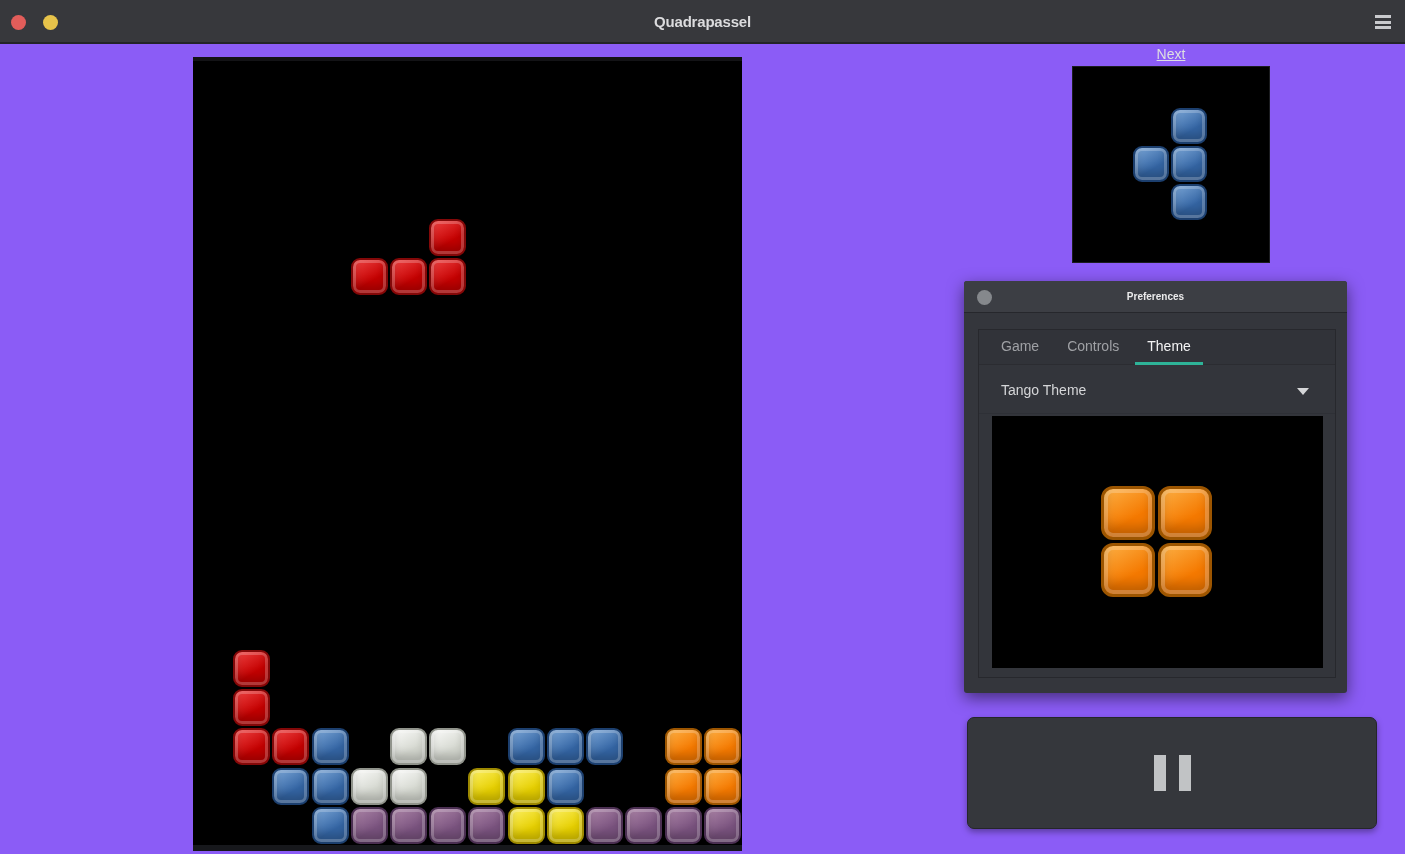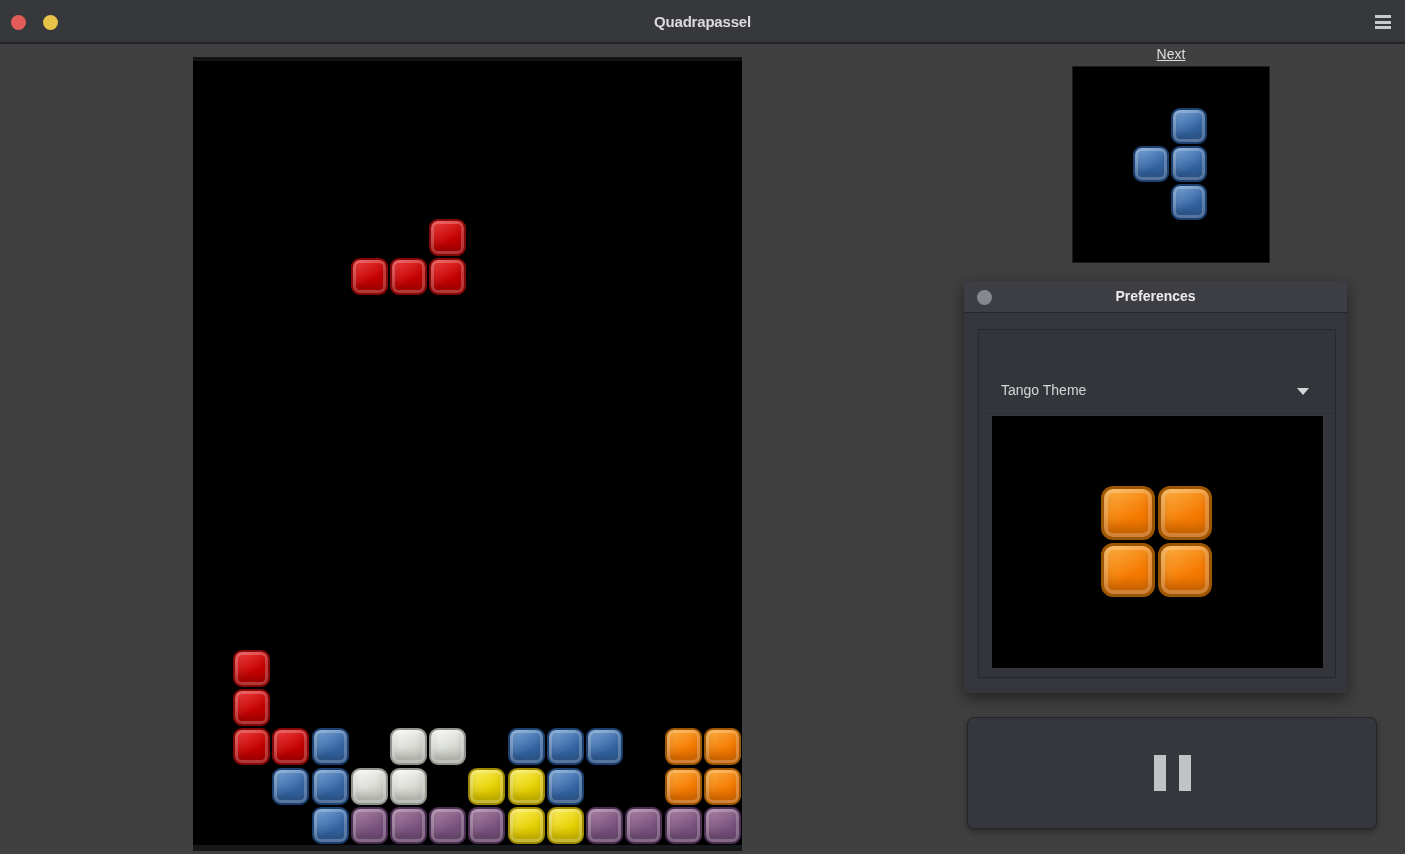--- a/index.html
+++ b/index.html
@@ -1,18 +1,18 @@
 <!DOCTYPE html>
 <html style="--accent: #2eb398;"><head>
 <meta charset="utf-8">
 <style>
   * { margin:0; padding:0; box-sizing:border-box; }
   html,body { width:1405px; height:854px; overflow:hidden; background:#2c2d31;
               font-family:"Liberation Sans", sans-serif; }
-  #stage { position:relative; width:1405px; height:854px; background:#404040; }
+  #stage { position:relative; width:1405px; height:854px; background:#8b5cf6; }
 
   
   .titlebar { position:absolute; left:0; top:0; width:1405px; height:44px;
               background:#37383c; border-bottom:2px solid #232428; }
   .winbtn { position:absolute; top:15px; width:15px; height:15px; border-radius:50%; }
   .winbtn.close { left:11px; }
   .winbtn.min   { left:43px; }
   .title { position:absolute; left:0; top:0; width:100%; height:44px; line-height:43px;
            text-align:center; color:#dcdcde; font-size:15px; font-weight:bold; letter-spacing:-0.2px; }
   .hamburger { position:absolute; right:14px; top:15px; width:16px; height:14px; cursor:pointer; }
@@ -35,21 +35,21 @@
               background:#000; border:1px solid #1b1c1f; }
 
   
   .dialog { position:absolute; left:964px; top:281px; width:383px; height:412px;
             background:#34363c; border-radius:3px; box-shadow:0 5px 16px rgba(0,0,0,0.5); }
   .dialog-header { position:absolute; left:0; top:0; width:100%; height:32px;
                    background:#3c3e44; border-bottom:1px solid #26272c; border-radius:3px 3px 0 0; }
   .dialog-close { position:absolute; left:13px; top:9px; width:15px; height:15px;
                   border-radius:50%; background:#85888c; cursor:pointer; }
   .dialog-title { position:absolute; left:0; top:0; width:100%; height:32px; line-height:31px;
-                  text-align:center; color:#ebebec; font-size:14px; font-weight:bold; }
+                  text-align:center; color:#ebebec; font-size:10px; font-weight:bold; }
   .notebook { position:absolute; left:14px; top:48px; width:358px; height:349px;
               border:1px solid #27282d; background:#33353b; }
   .tabbar { position:absolute; left:0; top:0; width:100%; height:35px; display:flex;
             padding-left:8px; background:#313339; border-bottom:1px solid #2b2c31; }
   .tab { position:relative; padding:0 14px; line-height:33px; font-size:14px; color:#9fa1a5; cursor:pointer; }
   .tab.active { color:#f3f3f4; }
   .tab.active::after { content:""; position:absolute; left:2px; right:2px; bottom:-1px; height:3px;
                        background:var(--accent); }
   .combo-row { position:absolute; left:0; top:39px; width:100%; height:45px;
                border-bottom:1px solid #2e3036; cursor:pointer; }
@@ -130,20 +130,25 @@
       <div class="block" style="left: 98px; top: 79px; width: 36px; height: 36px; border-color: rgb(28, 63, 110); background: linear-gradient(150deg, rgb(123, 166, 214) 0%, rgb(52, 101, 164) 62%, rgb(52, 101, 164) 100%);"></div>
       <div class="block" style="left: 98px; top: 117px; width: 36px; height: 36px; border-color: rgb(28, 63, 110); background: linear-gradient(150deg, rgb(123, 166, 214) 0%, rgb(52, 101, 164) 62%, rgb(52, 101, 164) 100%);"></div>
     </div>
 
   <div class="dialog">
     <div class="dialog-header">
       <div class="dialog-close"></div>
       <div class="dialog-title">Preferences</div>
     </div>
     <div class="notebook">
+      <div class="tabbar">
+        <div class="tab">Game</div>
+        <div class="tab">Controls</div>
+        <div class="tab active">Theme</div>
+      </div>
       <div class="combo-row">
         <div class="combo-value">Tango Theme</div>
         <div class="combo-arrow"></div>
       </div>
       <div class="theme-preview">
           <div class="block big" style="left: 109px; top: 70px; width: 54px; height: 54px; border-color: rgb(156, 85, 0); background: linear-gradient(150deg, rgb(252, 176, 69) 0%, rgb(245, 121, 0) 62%, rgb(245, 121, 0) 100%);"></div>
           <div class="block big" style="left: 166px; top: 70px; width: 54px; height: 54px; border-color: rgb(156, 85, 0); background: linear-gradient(150deg, rgb(252, 176, 69) 0%, rgb(245, 121, 0) 62%, rgb(245, 121, 0) 100%);"></div>
           <div class="block big" style="left: 109px; top: 127px; width: 54px; height: 54px; border-color: rgb(156, 85, 0); background: linear-gradient(150deg, rgb(252, 176, 69) 0%, rgb(245, 121, 0) 62%, rgb(245, 121, 0) 100%);"></div>
           <div class="block big" style="left: 166px; top: 127px; width: 54px; height: 54px; border-color: rgb(156, 85, 0); background: linear-gradient(150deg, rgb(252, 176, 69) 0%, rgb(245, 121, 0) 62%, rgb(245, 121, 0) 100%);"></div>
         </div>

